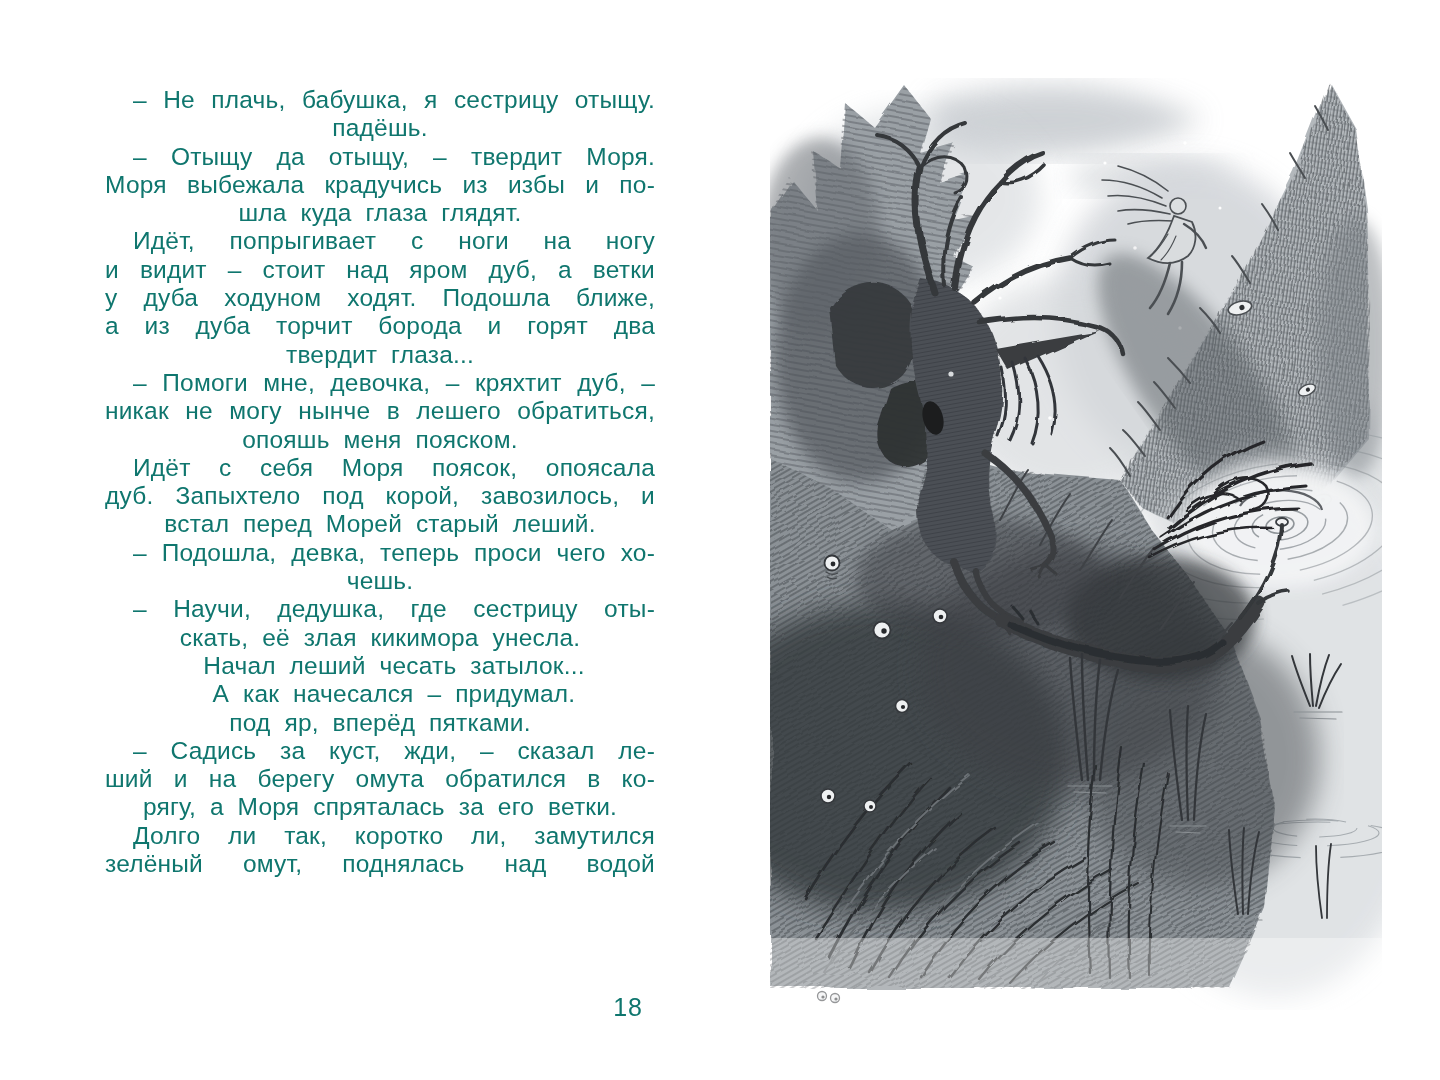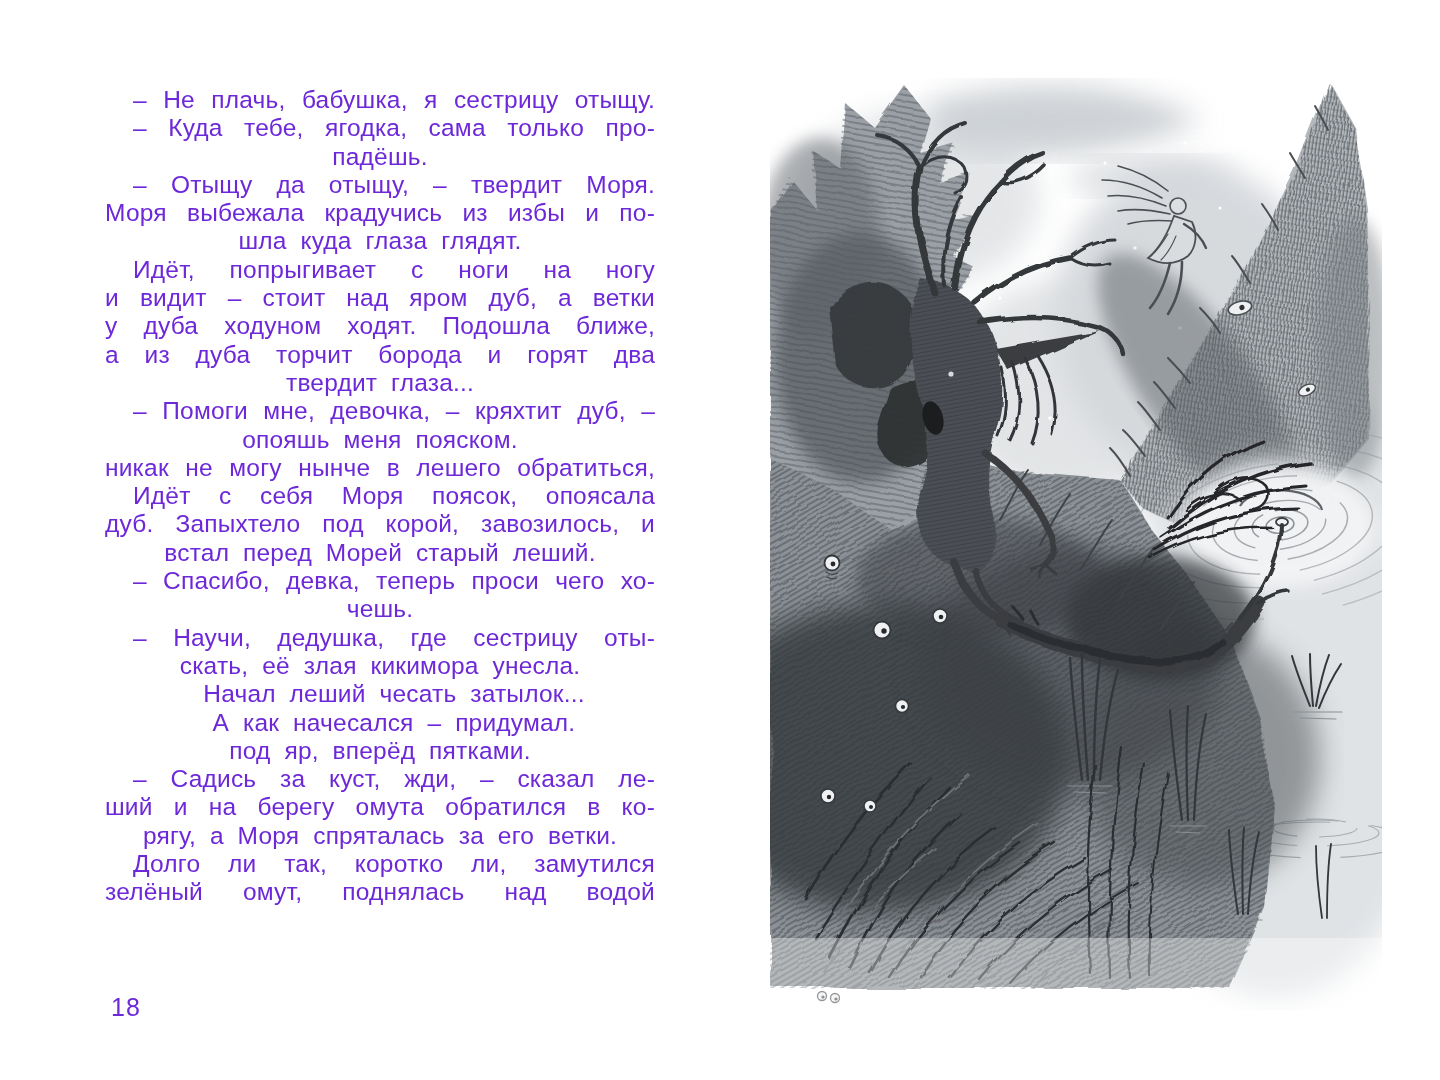--- a/index.html
+++ b/index.html
@@ -1,54 +1,53 @@
 <!DOCTYPE html>
 <html lang="ru"><head>
 <meta charset="utf-8">
 <style>
   html,body{margin:0;padding:0;background:#ffffff;}
   .spread{position:relative;width:1440px;height:1080px;background:#ffffff;overflow:hidden;
-          font-family:"Liberation Sans", sans-serif;color:#6d28d9;}
+          font-family:"Liberation Sans", sans-serif;color:#0f766e;}
   .page-left{position:absolute;left:0;top:0;width:720px;height:1080px;}
   .text-col{position:absolute;left:105px;top:86px;width:550px;font-size:24.5px;
             letter-spacing:0.2px;word-spacing:0.28em;}
   .line{height:28.3px;line-height:28.3px;white-space:normal;overflow:visible;text-align:center;}
   .line.j{text-align:justify;text-align-last:justify;}
   .line.ind{padding-left:28px;}
   .line.ind.j{text-indent:0;}
-  .pagenum{position:absolute;left:111px;top:993px;width:550px;text-align:left;
+  .pagenum{position:absolute;left:93px;top:993px;width:550px;text-align:right;
            font-size:25px;letter-spacing:1px;}
   .page-right{position:absolute;left:720px;top:0;width:720px;height:1080px;}
   .illo{position:absolute;left:50px;top:58px;}
 </style>
 </head>
 <body>
 
 <div class="spread">
 
   <section class="page-left">
     <div class="text-col" id="text-col">
         <div class="line ind j">– Не плачь, бабушка, я сестрицу отыщу.</div>
-        <div class="line ind j">– Куда тебе, ягодка, сама только про-</div>
         <div class="line">падёшь.</div>
         <div class="line ind j">– Отыщу да отыщу, – твердит Моря.</div>
         <div class="line j">Моря выбежала крадучись из избы и по-</div>
         <div class="line">шла куда глаза глядят.</div>
         <div class="line ind j">Идёт, попрыгивает с ноги на ногу</div>
         <div class="line j">и видит – стоит над яром дуб, а ветки</div>
         <div class="line j">у дуба ходуном ходят. Подошла ближе,</div>
         <div class="line j">а из дуба торчит борода и горят два</div>
         <div class="line">твердит глаза...</div>
         <div class="line ind j">– Помоги мне, девочка, – кряхтит дуб, –</div>
+        <div class="line j">никак не могу нынче в лешего обратиться,</div>
         <div class="line">опояшь меня пояском.</div>
-        <div class="line j">никак не могу нынче в лешего обратиться,</div>
         <div class="line ind j">Идёт с себя Моря поясок, опоясала</div>
         <div class="line j">дуб. Запыхтело под корой, завозилось, и</div>
         <div class="line">встал перед Морей старый леший.</div>
-        <div class="line ind j">– Спасибо, девка, теперь проси чего хо-</div>
+        <div class="line ind j">– Подошла, девка, теперь проси чего хо-</div>
         <div class="line">чешь.</div>
         <div class="line ind j">– Научи, дедушка, где сестрицу оты-</div>
         <div class="line">скать, её злая кикимора унесла.</div>
         <div class="line ind">Начал леший чесать затылок...</div>
         <div class="line ind">А как начесался – придумал.</div>
         <div class="line">под яр, вперёд пятками.</div>
         <div class="line ind j">– Садись за куст, жди, – сказал ле-</div>
         <div class="line j">ший и на берегу омута обратился в ко-</div>
         <div class="line">рягу, а Моря спряталась за его ветки.</div>
         <div class="line ind j">Долго ли так, коротко ли, замутился</div>

